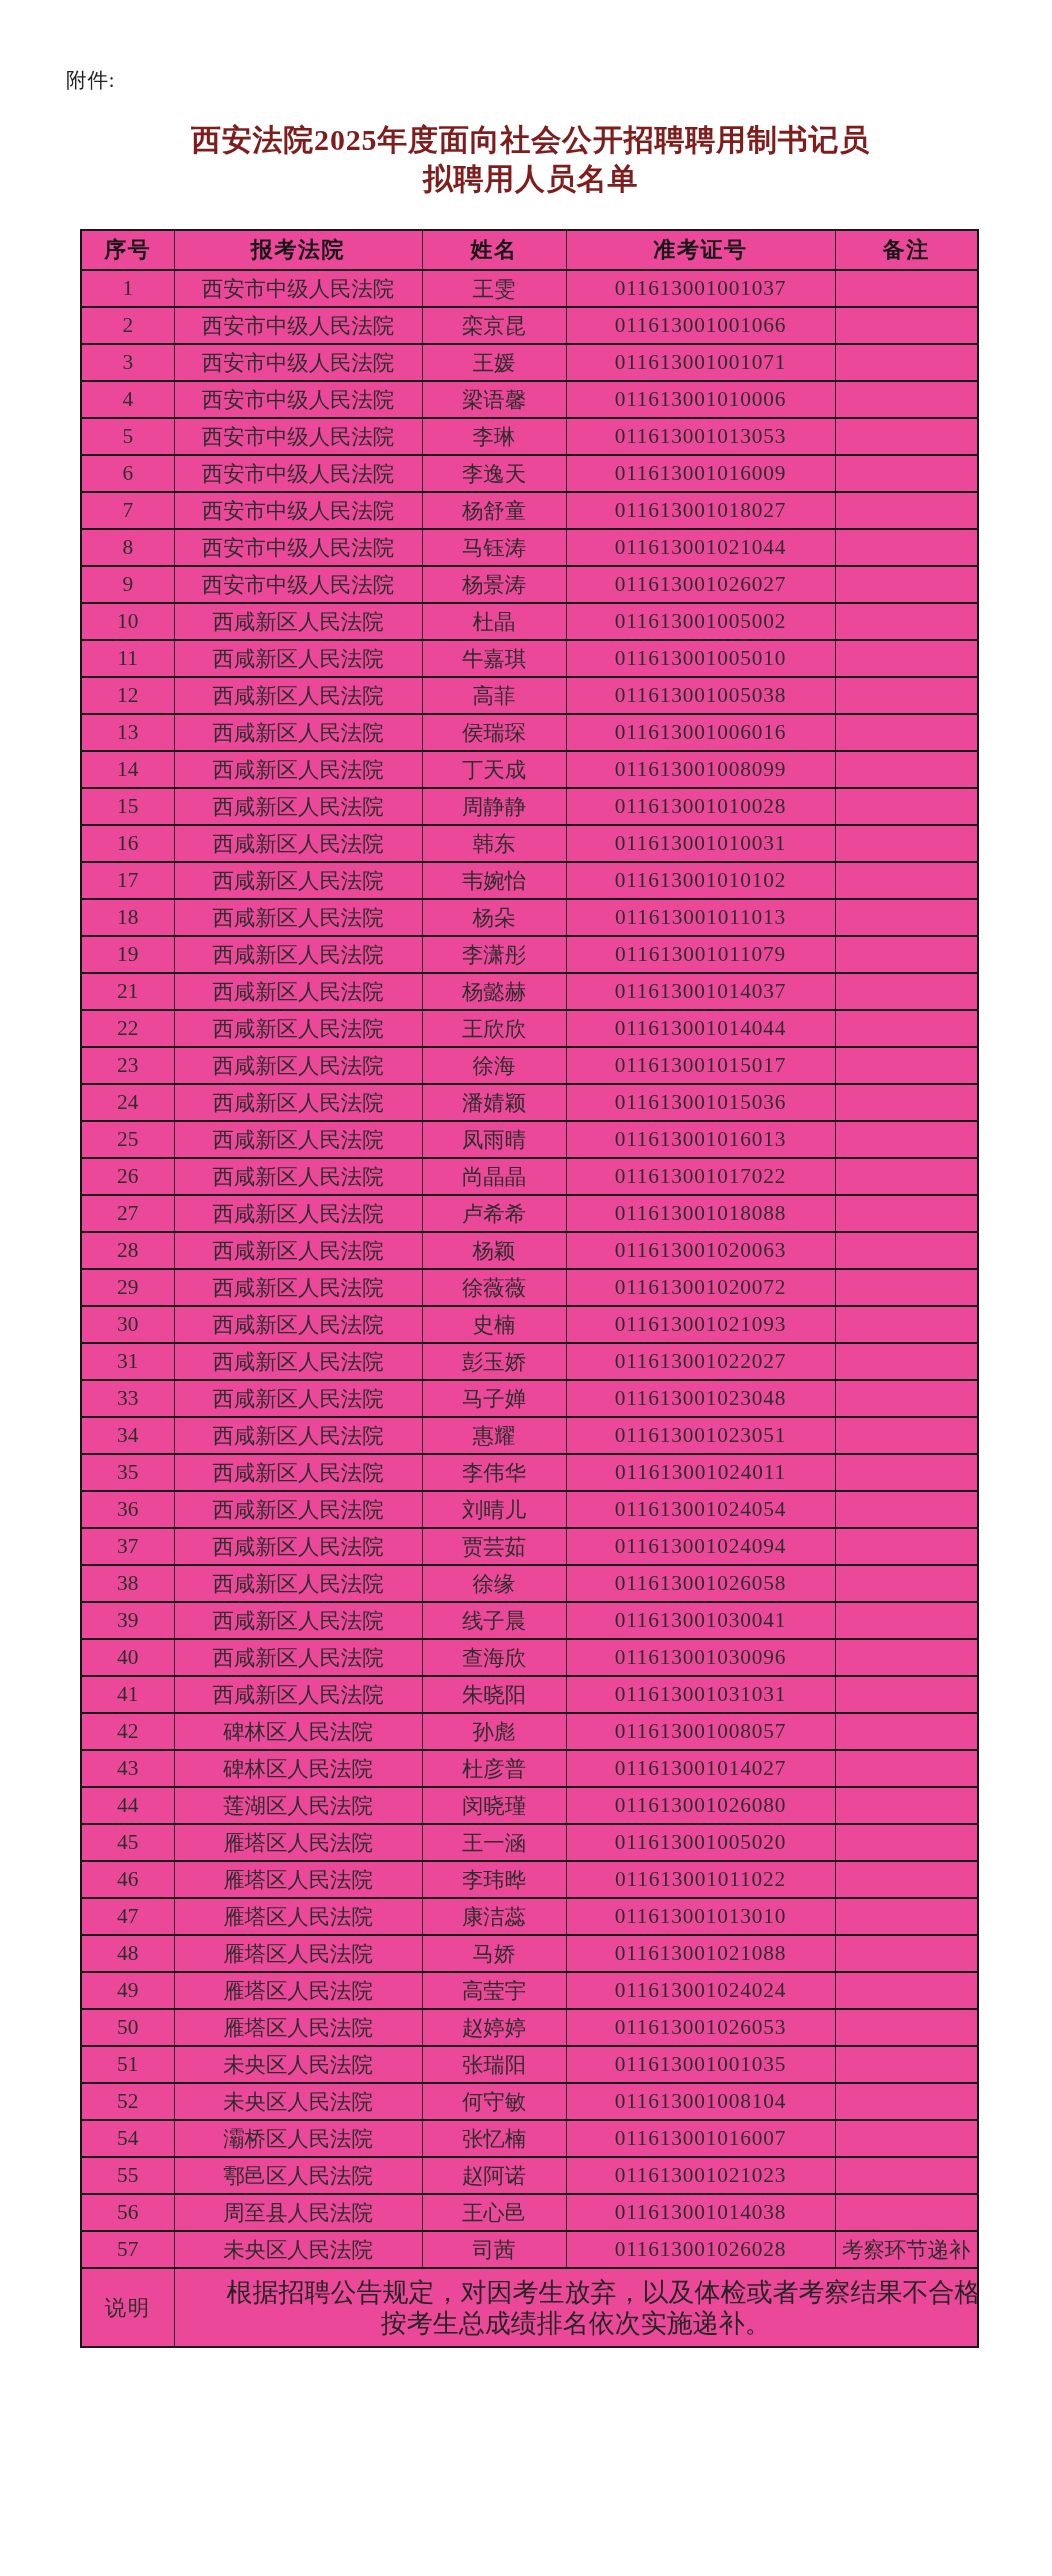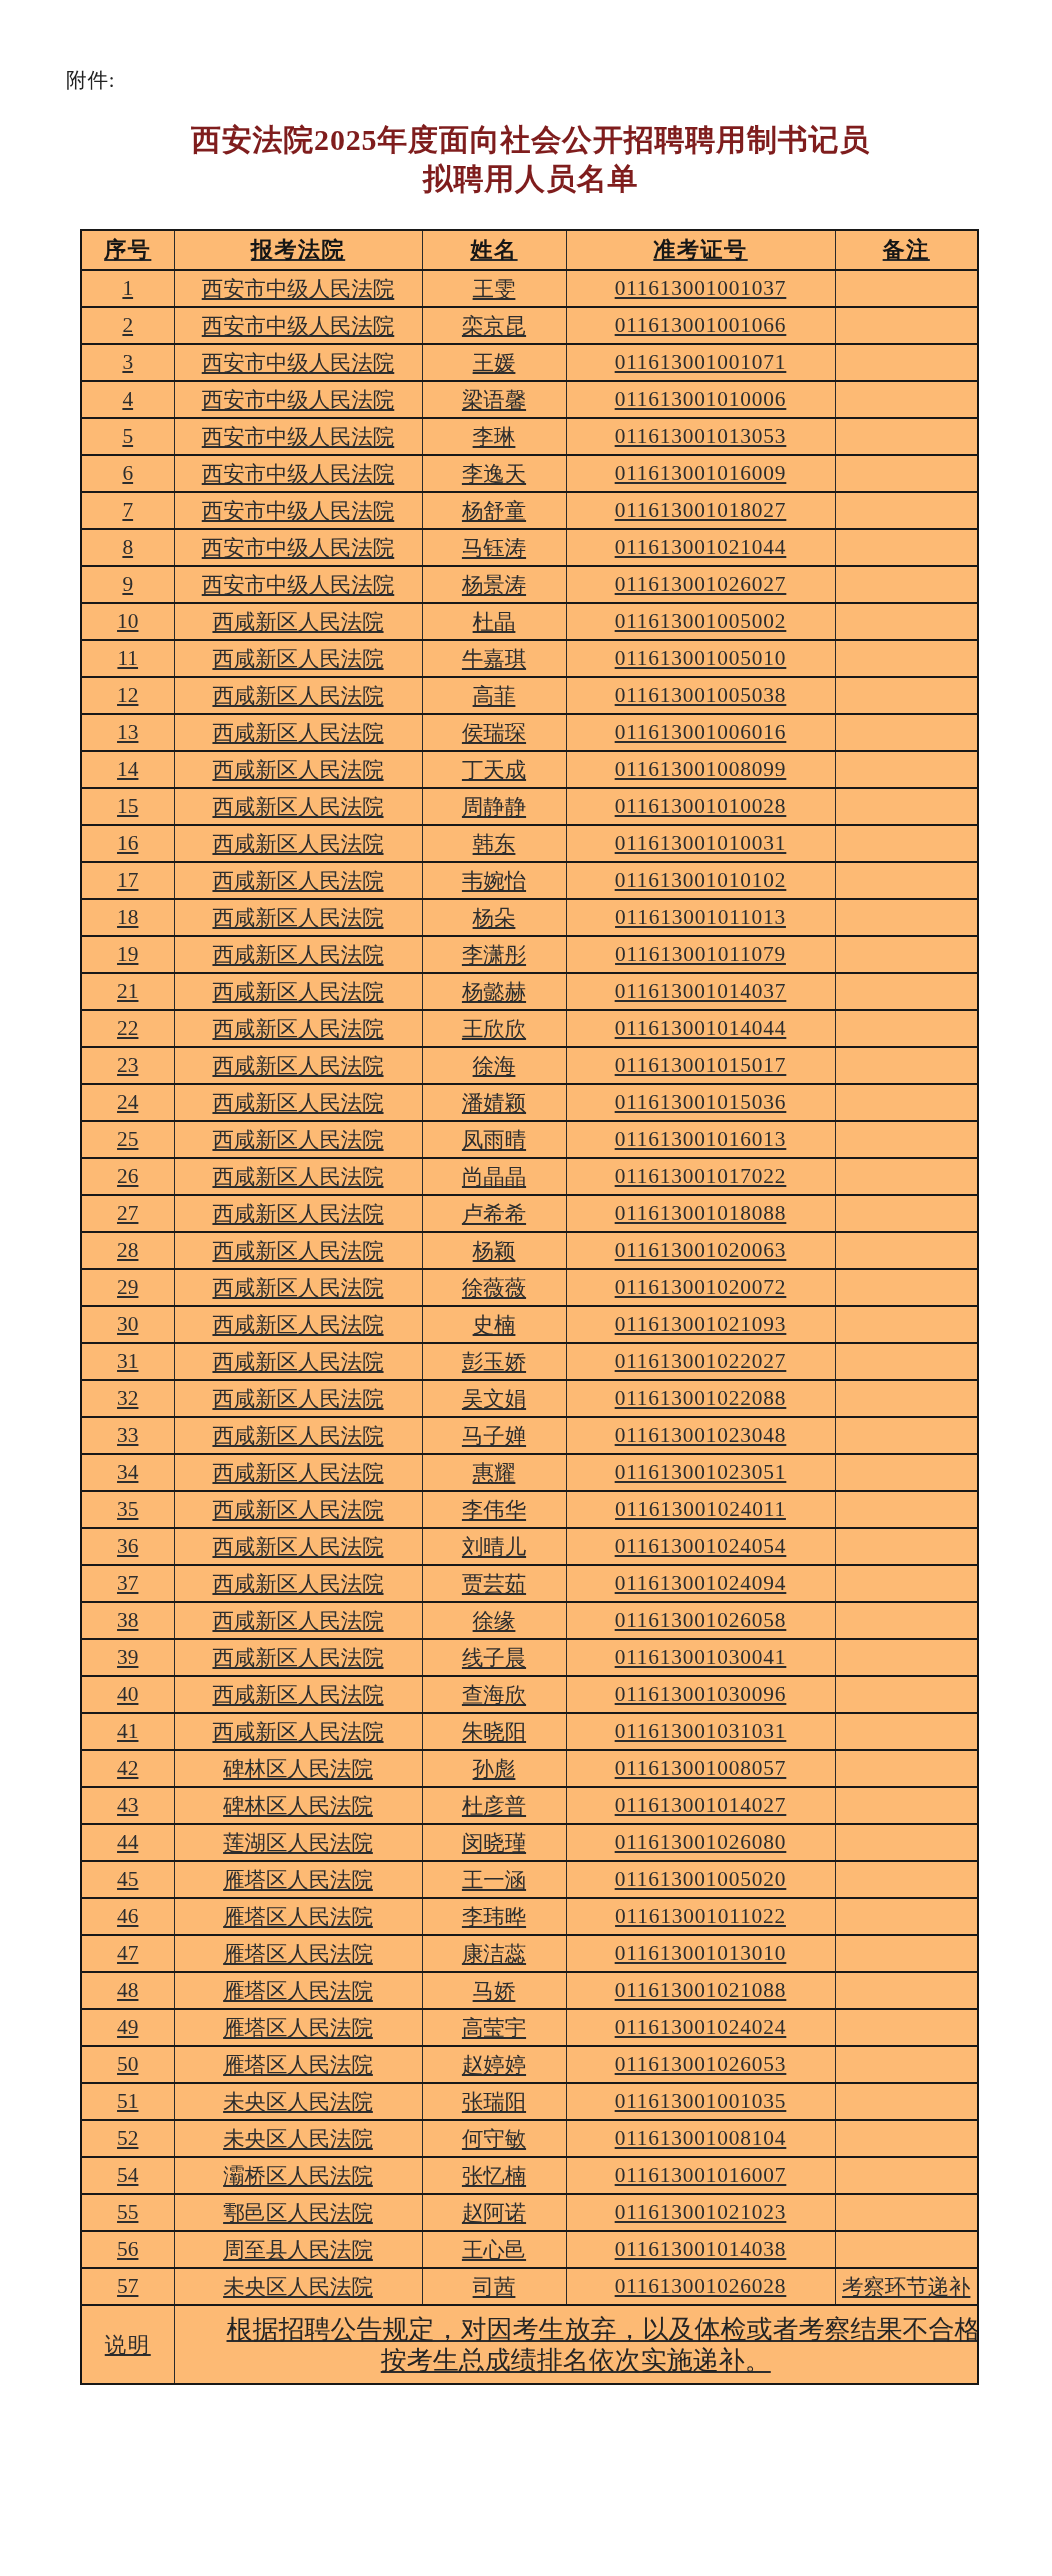--- a/index.html
+++ b/index.html
@@ -38,22 +38,21 @@
     line-height: 39px;
     letter-spacing: 0.8px;
   }
   table.doc-table {
     position: absolute;
     left: 80px;
     top: 229px;
     width: 897px;
     border-collapse: collapse;
     table-layout: fixed;
-    background: #fdba74;
-    text-decoration: underline;
+    background: #ec4899;
   }
   table.doc-table col.c-no     { width: 93px; }
   table.doc-table col.c-court  { width: 248px; }
   table.doc-table col.c-name   { width: 144px; }
   table.doc-table col.c-ticket { width: 269px; }
   table.doc-table col.c-remark { width: 143px; }
 
   table.doc-table { border: 2.5px solid #141414; }
   table.doc-table th,
   table.doc-table td {
@@ -367,27 +366,20 @@
   </tr>
 
   <tr>
     <td class="cell-no">31</td>
     <td class="cell-court">西咸新区人民法院</td>
     <td class="cell-name">彭玉娇</td>
     <td class="cell-ticket">011613001022027</td>
     <td class="cell-remark"></td>
   </tr>
 
-  <tr>
-    <td class="cell-no">32</td>
-    <td class="cell-court">西咸新区人民法院</td>
-    <td class="cell-name">吴文娟</td>
-    <td class="cell-ticket">011613001022088</td>
-    <td class="cell-remark"></td>
-  </tr>
 
   <tr>
     <td class="cell-no">33</td>
     <td class="cell-court">西咸新区人民法院</td>
     <td class="cell-name">马子婵</td>
     <td class="cell-ticket">011613001023048</td>
     <td class="cell-remark"></td>
   </tr>
 
   <tr>

